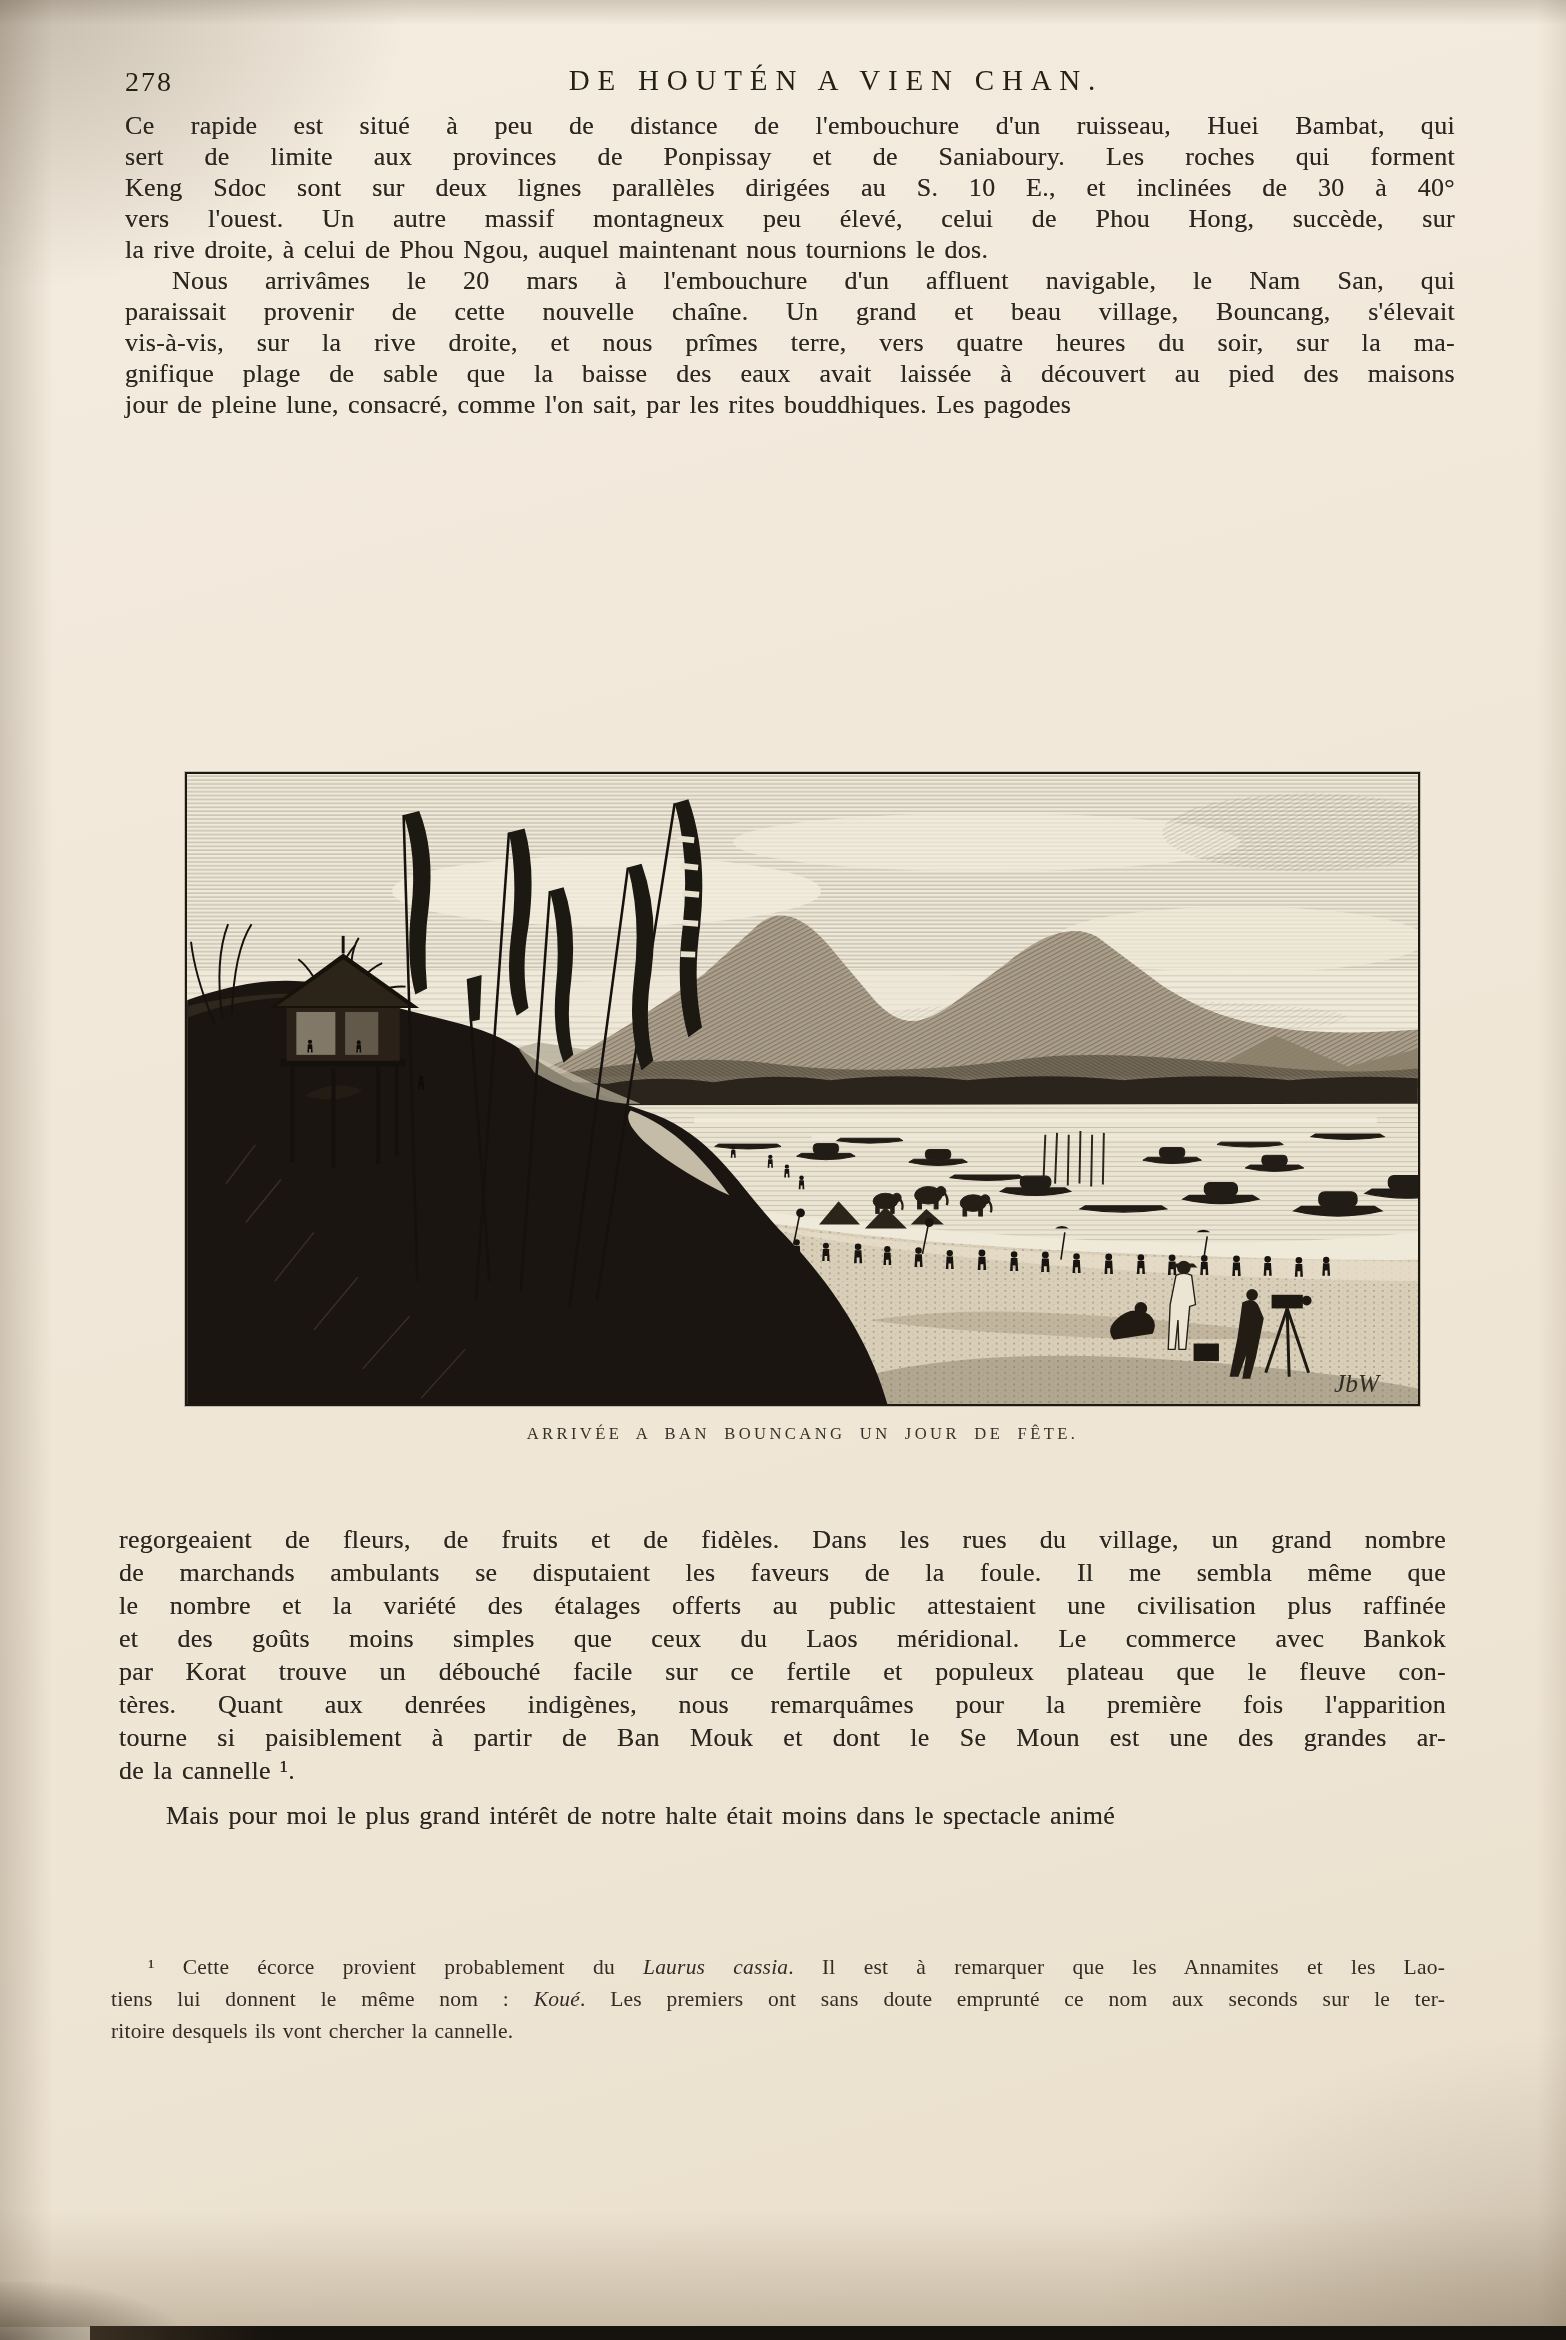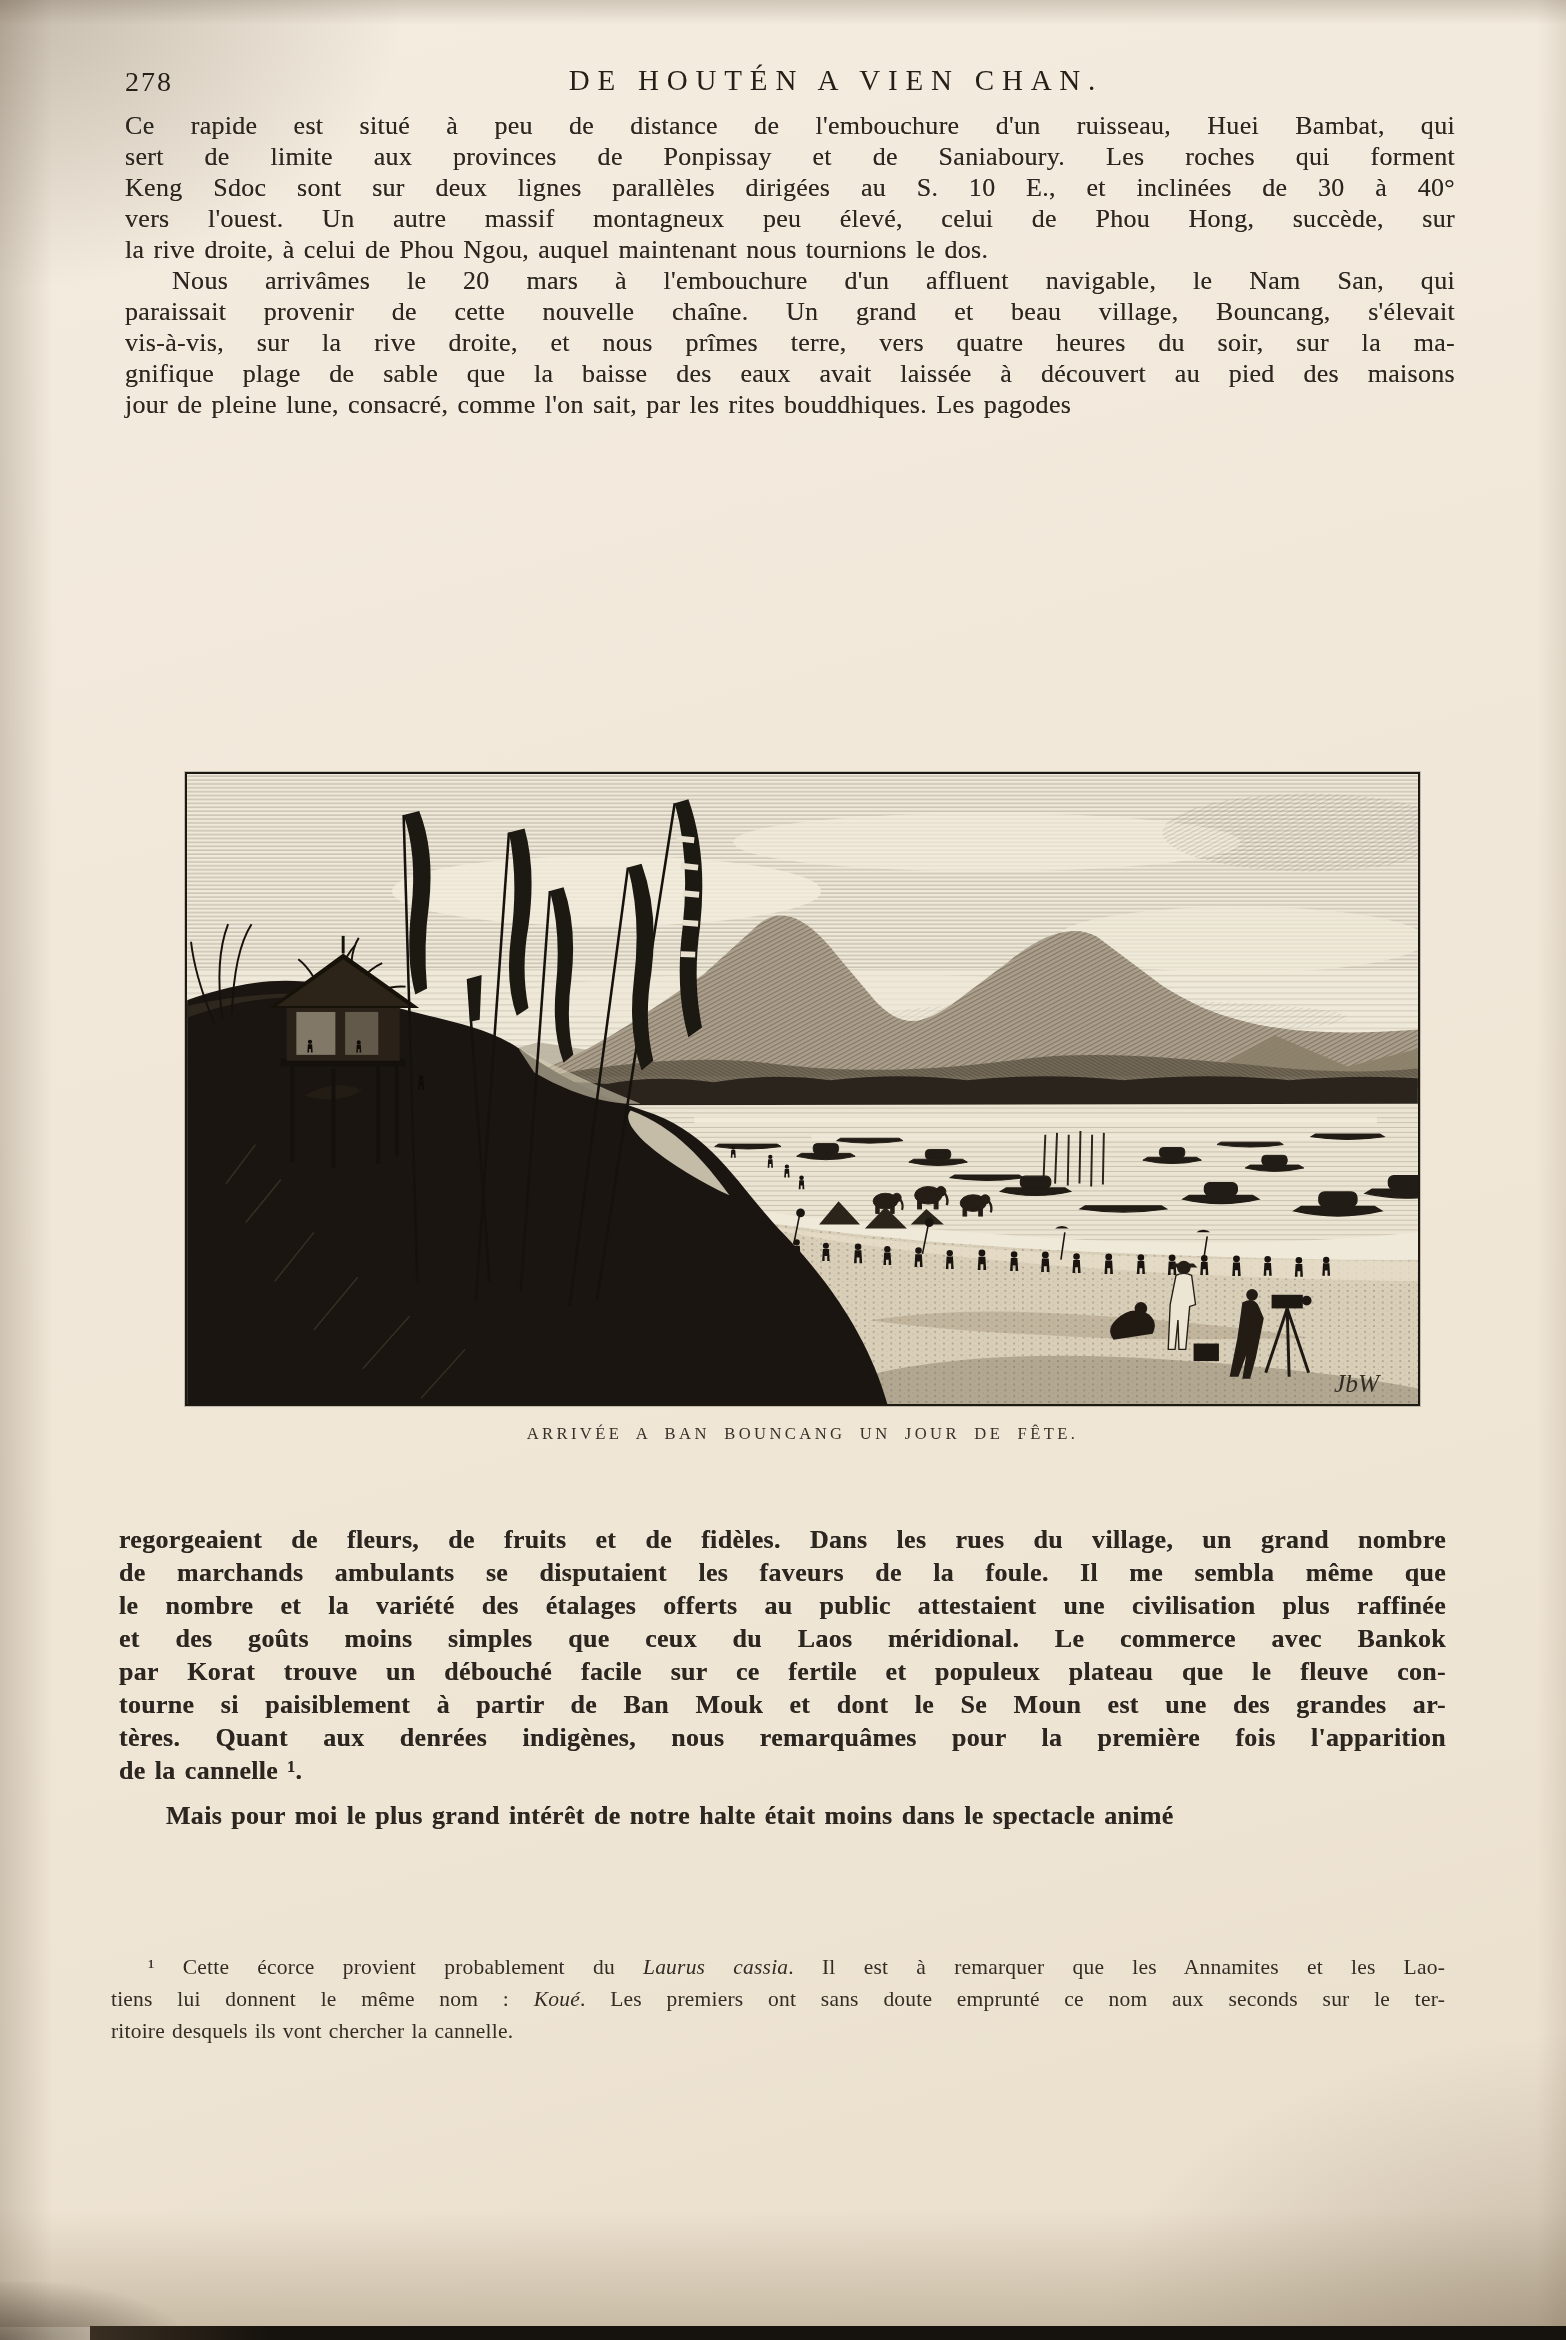--- a/index.html
+++ b/index.html
@@ -33,21 +33,21 @@
   .header { position:absolute; top:64px; left:119px; right:123px; height:41px; }
   .pagenum { position:absolute; left:5.9px; top:2px; font-size:28px; letter-spacing:2px; color:#241f17; }
   .runtitle { position:absolute; left:16px; right:0; top:0; text-align:center;
     transform:translateX(39px); font-size:29px; letter-spacing:7.8px; color:#241f17; }
 
   
   .textblock { position:absolute; font-size:26px; line-height:31px;
     letter-spacing:0.3px; word-spacing:2.4px; color:#2b2620;
     text-shadow:0 0 0.5px rgba(43,38,32,.55); }
   .tb-top { top:110px; left:125px; right:127px; }
-  .tb-bottom { top:1523px; left:119px; right:136px; line-height:33px;font-weight:bold; }
+  .tb-bottom { top:1523px; left:119px; right:136px; line-height:33px; }
   .para { margin:0; }
   .tline { text-align:justify; text-align-last:justify; }
   .tline-last { text-align-last:left; }
   .tline-indent { text-indent:47px; }
 
   
   .figure { position:absolute; top:772px; left:185px; width:1231px; height:630px;
     border:2px solid #1c1812; background:#efe9da; box-shadow:0 0 0 1px rgba(60,50,36,.25); }
   .figure svg { display:block; width:1231px; height:630px; }
   .caption { position:absolute; top:1424px; left:185px; width:1235px; text-align:center;
@@ -364,22 +364,22 @@
 
   <div class="caption">ARRIVÉE A BAN BOUNCANG UN JOUR DE FÊTE.</div>
 
   <div class="textblock tb-bottom">
     <div class="para">
         <div class="tline"><span>regorgeaient de fleurs, de fruits et de fidèles. Dans les rues du village, un grand nombre</span></div>
         <div class="tline"><span>de marchands ambulants se disputaient les faveurs de la foule. Il me sembla même que</span></div>
         <div class="tline"><span>le nombre et la variété des étalages offerts au public attestaient une civilisation plus raffinée</span></div>
         <div class="tline"><span>et des goûts moins simples que ceux du Laos méridional. Le commerce avec Bankok</span></div>
         <div class="tline"><span>par Korat trouve un débouché facile sur ce fertile et populeux plateau que le fleuve con-</span></div>
+        <div class="tline"><span>tères. Quant aux denrées indigènes, nous remarquâmes pour la première fois l'apparition</span></div>
         <div class="tline"><span>tourne si paisiblement à partir de Ban Mouk et dont le Se Moun est une des grandes ar-</span></div>
-        <div class="tline"><span>tères. Quant aux denrées indigènes, nous remarquâmes pour la première fois l'apparition</span></div>
         <div class="tline tline-last"><span>de la cannelle ¹.</span></div>
       </div>
     <div class="para" style="margin-top:11.7px;">
         <div class="tline tline-last tline-indent"><span>Mais pour moi le plus grand intérêt de notre halte était moins dans le spectacle animé</span></div>
       </div>
   </div>
 
   <div class="footnote">
       <div class="tline tline-indent"><span>¹ Cette écorce provient probablement du </span><span style="font-style: italic;">Laurus cassia</span><span>. Il est à remarquer que les Annamites et les Lao-</span></div>
       <div class="tline"><span>tiens lui donnent le même nom : </span><span style="font-style: italic;">Koué</span><span>. Les premiers ont sans doute emprunté ce nom aux seconds sur le ter-</span></div>

